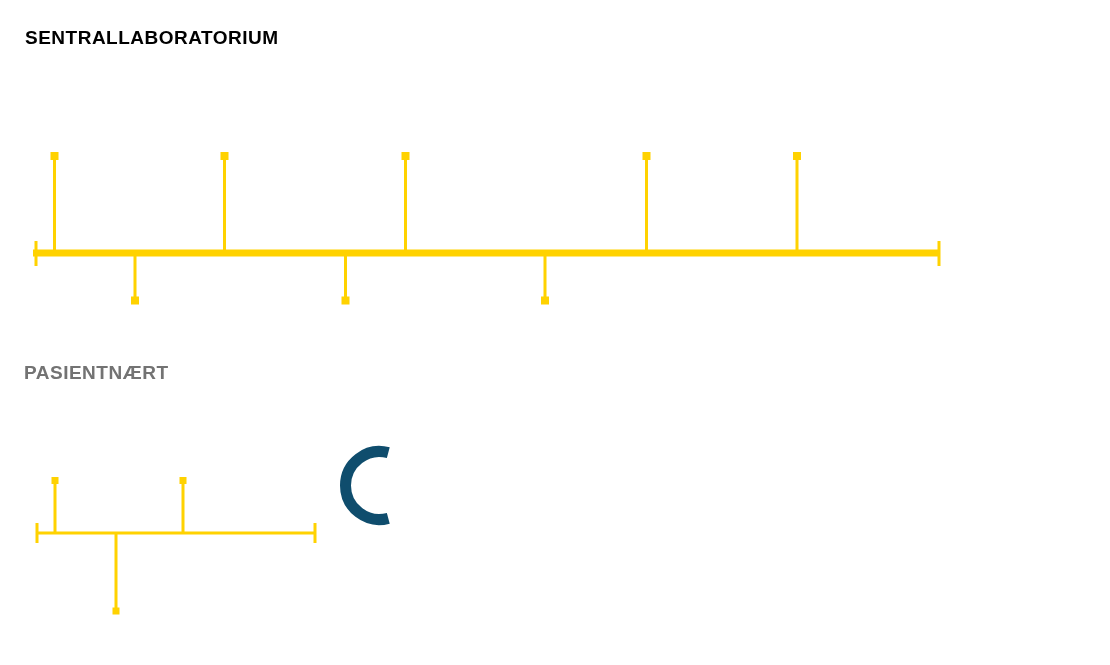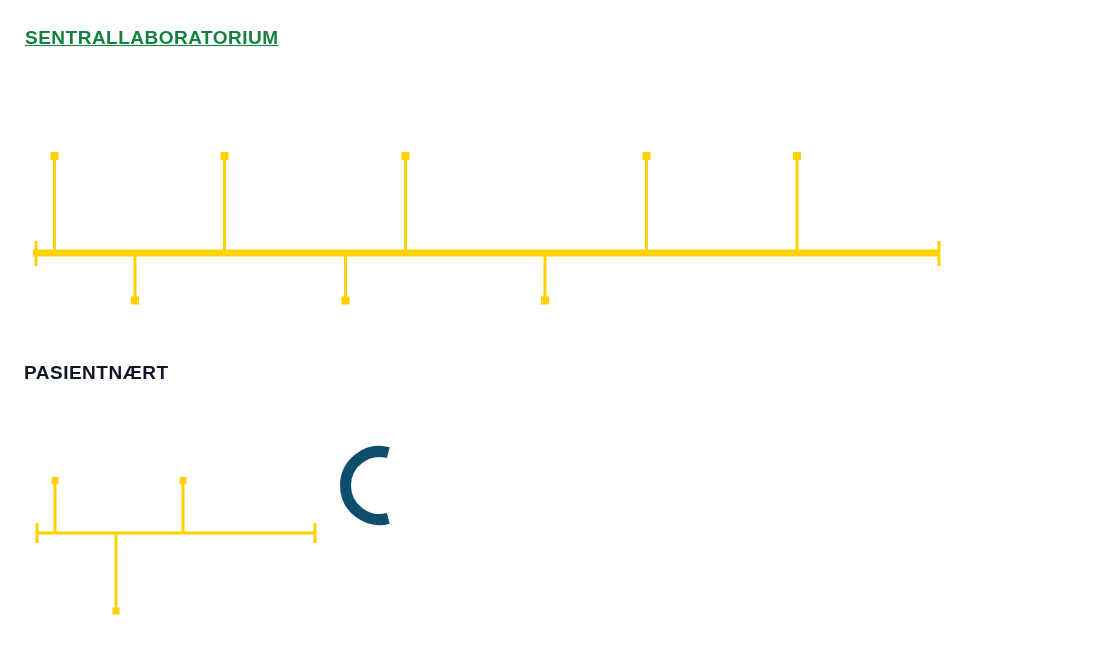--- a/index.html
+++ b/index.html
@@ -28,23 +28,23 @@
   #diagram {
     position: absolute;
     left: 0;
     top: 0;
   }
 </style>
 </head>
 <body>
 
 <div class="canvas">
-  <div class="heading" id="heading-central" style="color: #15803d; text-decoration: underline;">SENTRALLABORATORIUM</div>
+  <div class="heading" id="heading-central" style="color: #000000;">SENTRALLABORATORIUM</div>
 
-  <div class="heading" id="heading-poc" style="color: #0f172a;">PASIENTNÆRT</div>
+  <div class="heading" id="heading-poc" style="color: #737373;">PASIENTNÆRT</div>
 
   <svg id="diagram" xmlns="http://www.w3.org/2000/svg" width="1110" height="665" viewBox="0 0 1110 665">
       <rect x="33" y="249.5" width="905" height="7" fill="#FFD200"></rect>
       <rect x="34.5" y="241" width="3" height="25" fill="#FFD200"></rect>
       <rect x="937.5" y="241" width="3" height="25" fill="#FFD200"></rect>
       <rect x="53" y="156" width="3" height="97" fill="#FFD200"></rect>
       <rect x="50.5" y="152" width="8" height="8" fill="#FFD200"></rect>
       <rect x="223" y="156" width="3" height="97" fill="#FFD200"></rect>
       <rect x="220.5" y="152" width="8" height="8" fill="#FFD200"></rect>
       <rect x="404" y="156" width="3" height="97" fill="#FFD200"></rect>

